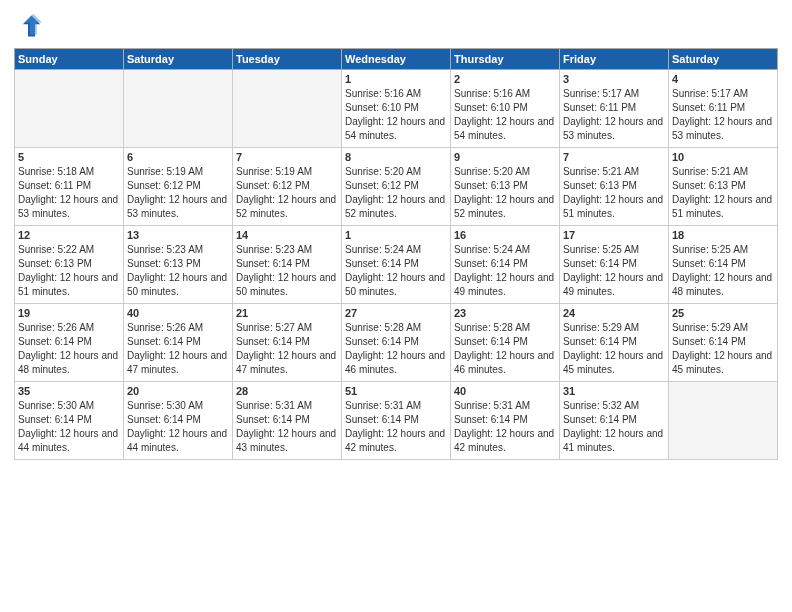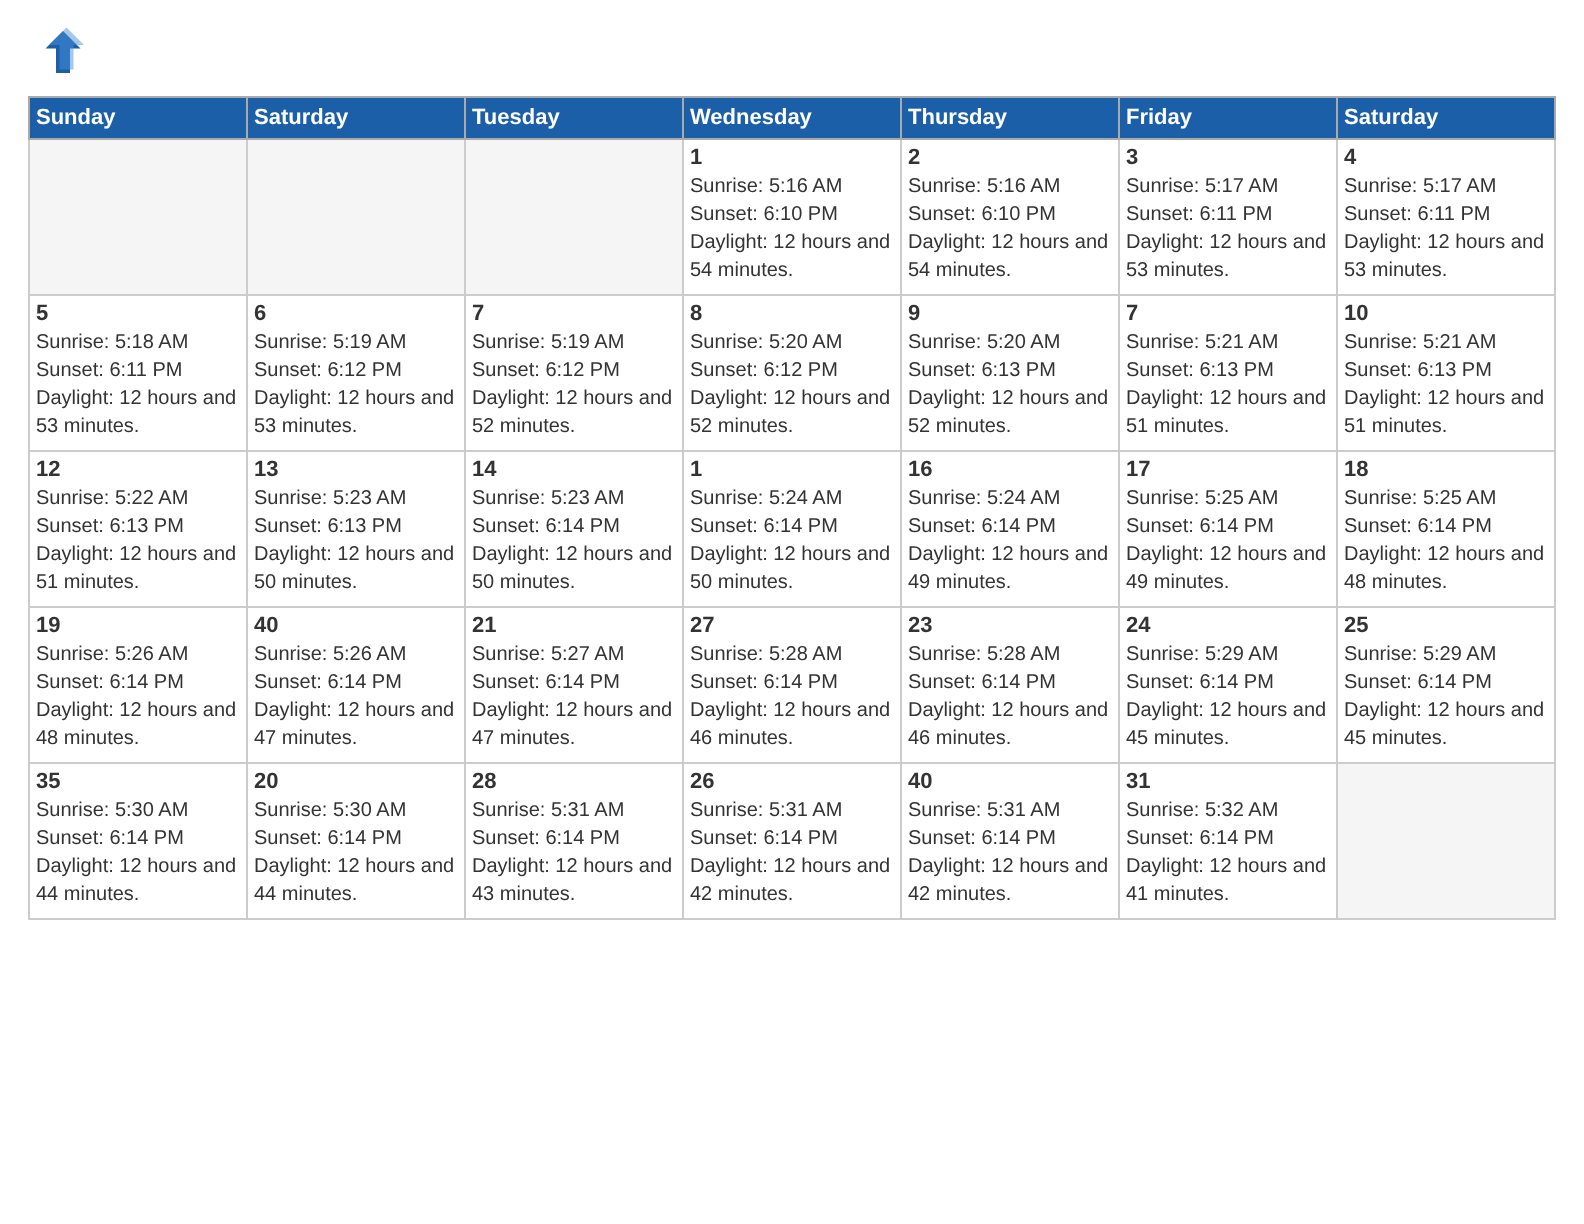--- a/index.html
+++ b/index.html
@@ -251,21 +251,21 @@
           </td>
           <td>
             <span class="day-number">20</span>
             <div class="day-info">Sunrise: 5:30 AM<br>Sunset: 6:14 PM<br>Daylight: 12 hours and 44 minutes.</div>
           </td>
           <td>
             <span class="day-number">28</span>
             <div class="day-info">Sunrise: 5:31 AM<br>Sunset: 6:14 PM<br>Daylight: 12 hours and 43 minutes.</div>
           </td>
           <td>
-            <span class="day-number">26</span>
+            <span class="day-number">51</span>
             <div class="day-info">Sunrise: 5:31 AM<br>Sunset: 6:14 PM<br>Daylight: 12 hours and 42 minutes.</div>
           </td>
           <td>
             <span class="day-number">40</span>
             <div class="day-info">Sunrise: 5:31 AM<br>Sunset: 6:14 PM<br>Daylight: 12 hours and 42 minutes.</div>
           </td>
           <td>
             <span class="day-number">31</span>
             <div class="day-info">Sunrise: 5:32 AM<br>Sunset: 6:14 PM<br>Daylight: 12 hours and 41 minutes.</div>
           </td>

